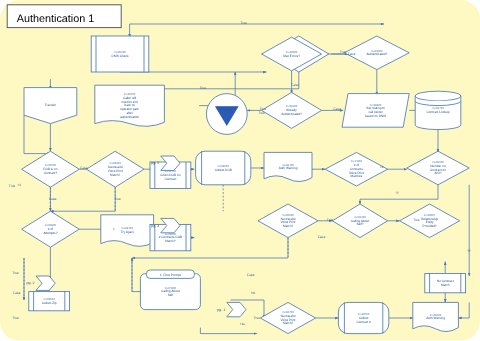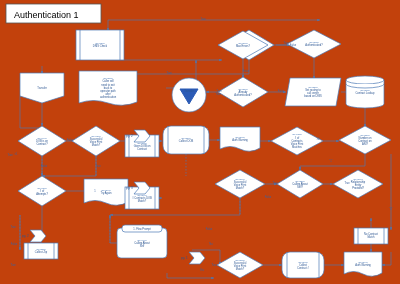--- a/index.html
+++ b/index.html
@@ -1,18 +1,18 @@
 <!DOCTYPE html>
 <html><head>
 <meta charset="utf-8">
 <style>
   html,body{margin:0;padding:0;background:#ffffff;}
   body{width:400px;height:284px;overflow:hidden;
        font-family:"Liberation Sans","DejaVu Sans",sans-serif;}
-  #stage{position:relative;width:400px;height:284px;background:#c2410c;}
+  #stage{position:relative;width:400px;height:284px;background:#fef9c3;border-radius:16px;}
   #stage svg{position:absolute;left:0;top:0;}
   .ttl{font-size:9px;fill:#000;font-family:"Liberation Sans",sans-serif;}
   .nd{font-size:2.6px;fill:#2b5591;font-family:"Liberation Sans",sans-serif;
       text-anchor:middle;dominant-baseline:middle;}
   .ndid{font-size:2.3px;fill:#4a78b5;}
   .lbl{font-size:2.6px;fill:#3a62a0;font-family:"Liberation Sans",sans-serif;
        text-anchor:middle;}
   .pg{font-size:3px;fill:#2b5591;font-family:"Liberation Sans",sans-serif;}
   .shape{fill:#ffffff;stroke:#4a78b5;stroke-width:.7;}
   .conn{fill:none;stroke:#4a78b5;stroke-width:.65;}

